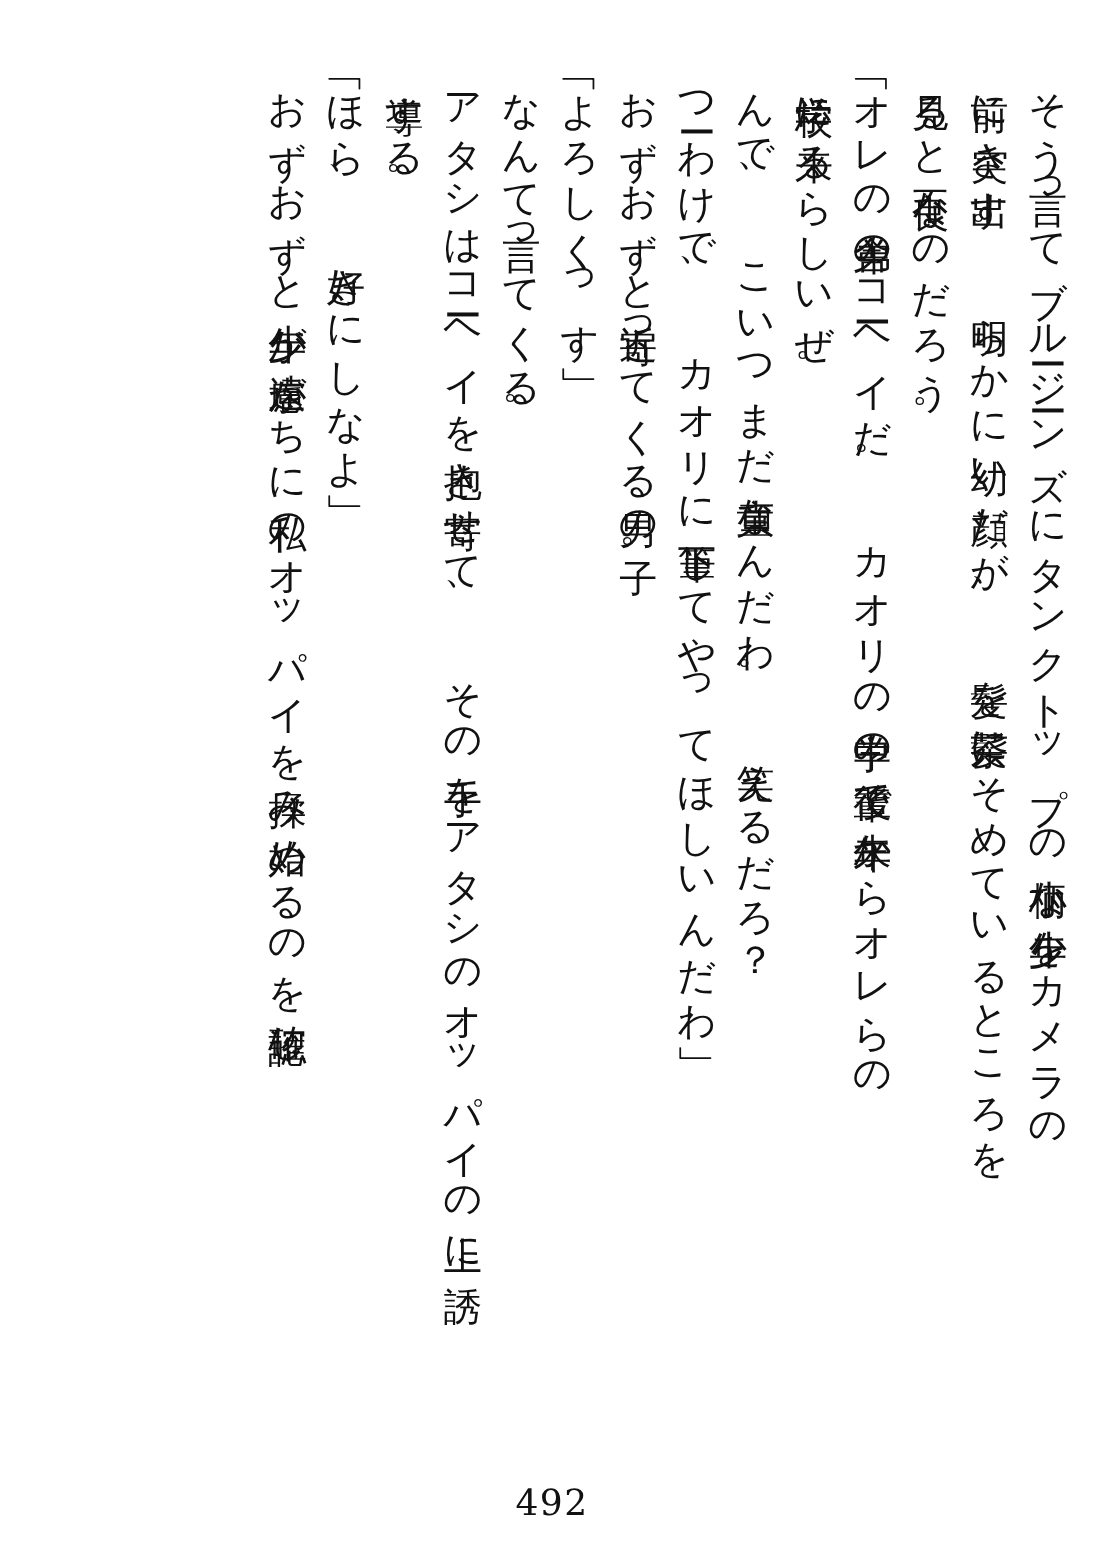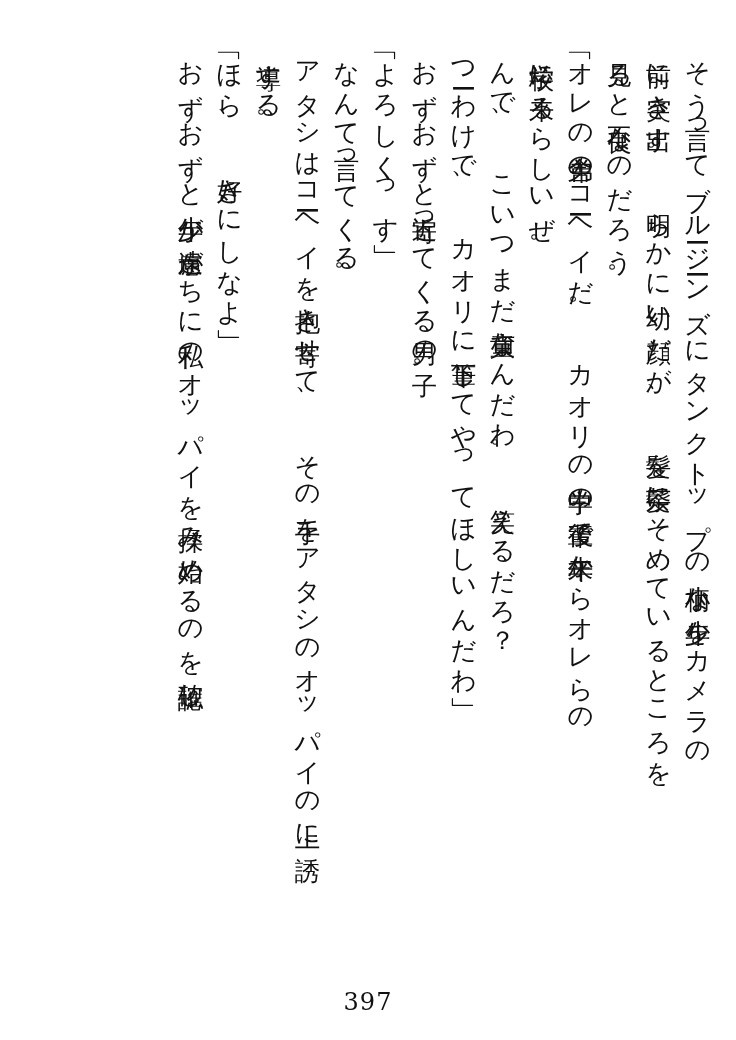--- a/index.html
+++ b/index.html
@@ -74,15 +74,15 @@
     <div class="vline">つーわけで、　カオリに筆下してやってほしいんだわ」</div>
     <div class="vline">おずおずと近寄ってくる男の子。</div>
     <div class="vline">「よろしくっす」</div>
     <div class="vline">なんて言ってくる。</div>
     <div class="vline">アタシはコーヘイを抱き寄せて、　その手をアタシのオッパイの上に誘</div>
     <div class="vline">導する。</div>
     <div class="vline">「ほら、　好きにしなよ」</div>
     <div class="vline">おずおずと少年が遠慮がちに私のオッパイを揉み始めるのを確認し</div>
   </div>
 
-  <div class="page-number">397</div>
+  <div class="page-number">492</div>
 
 </div>
 
 </body></html>

